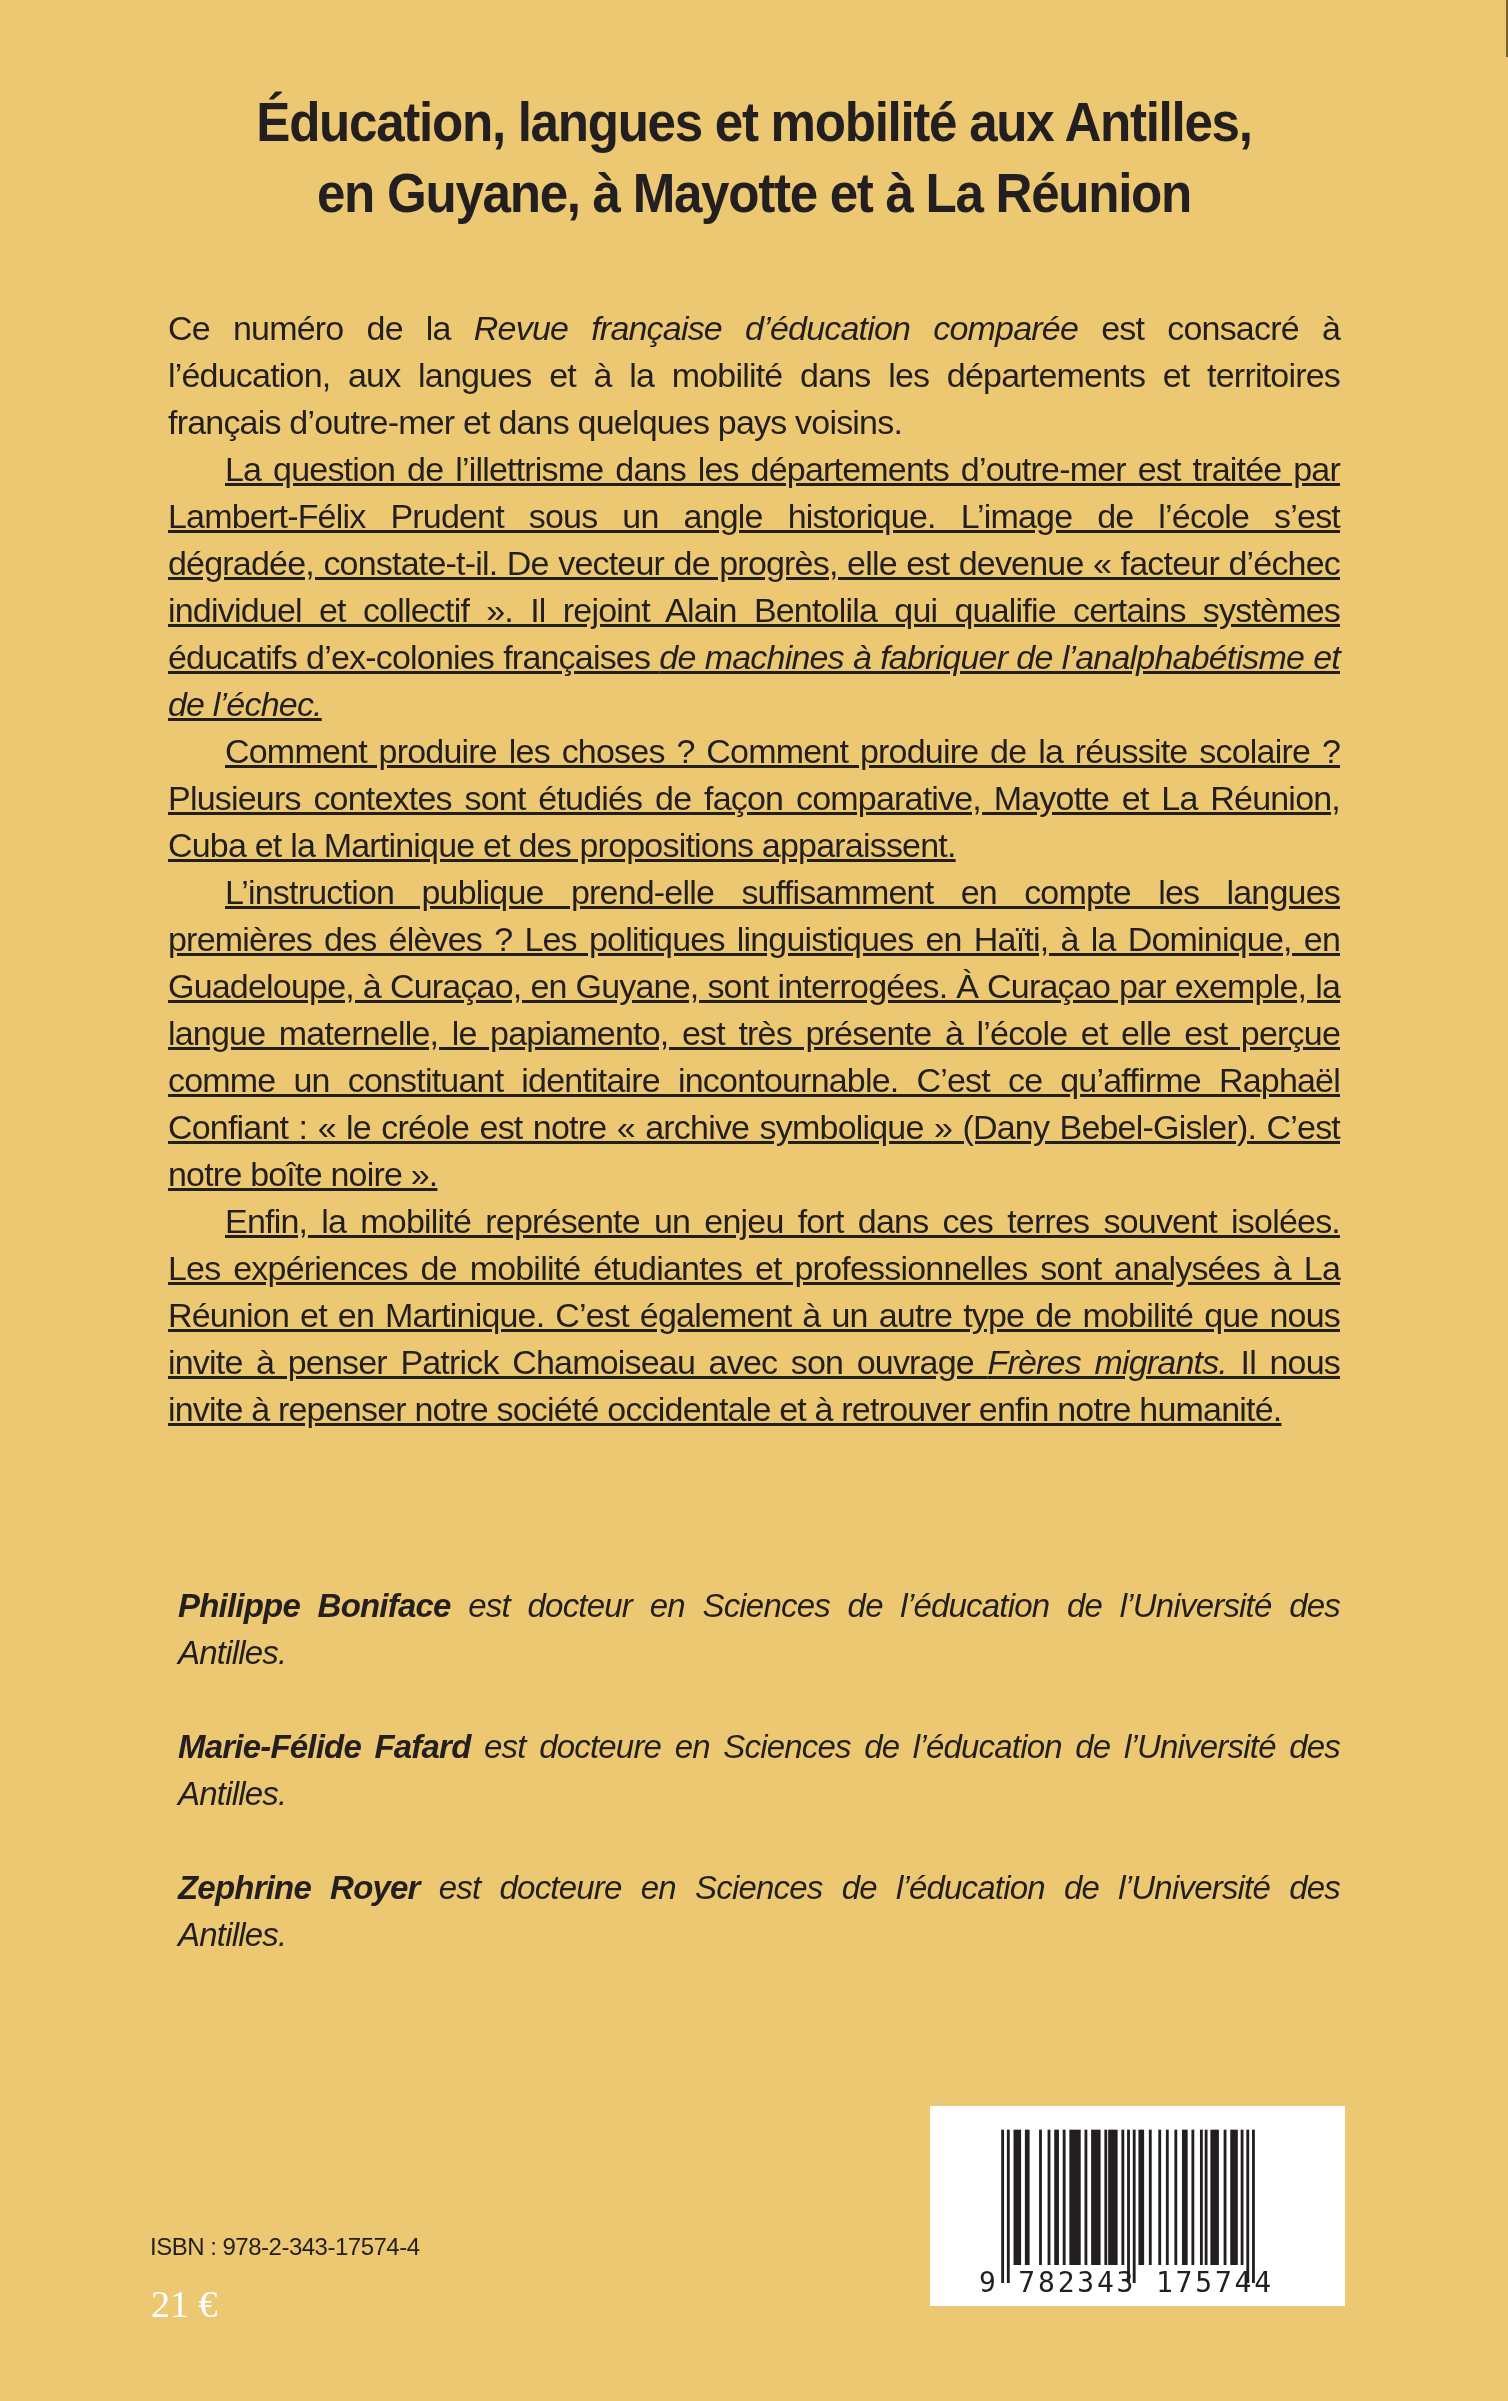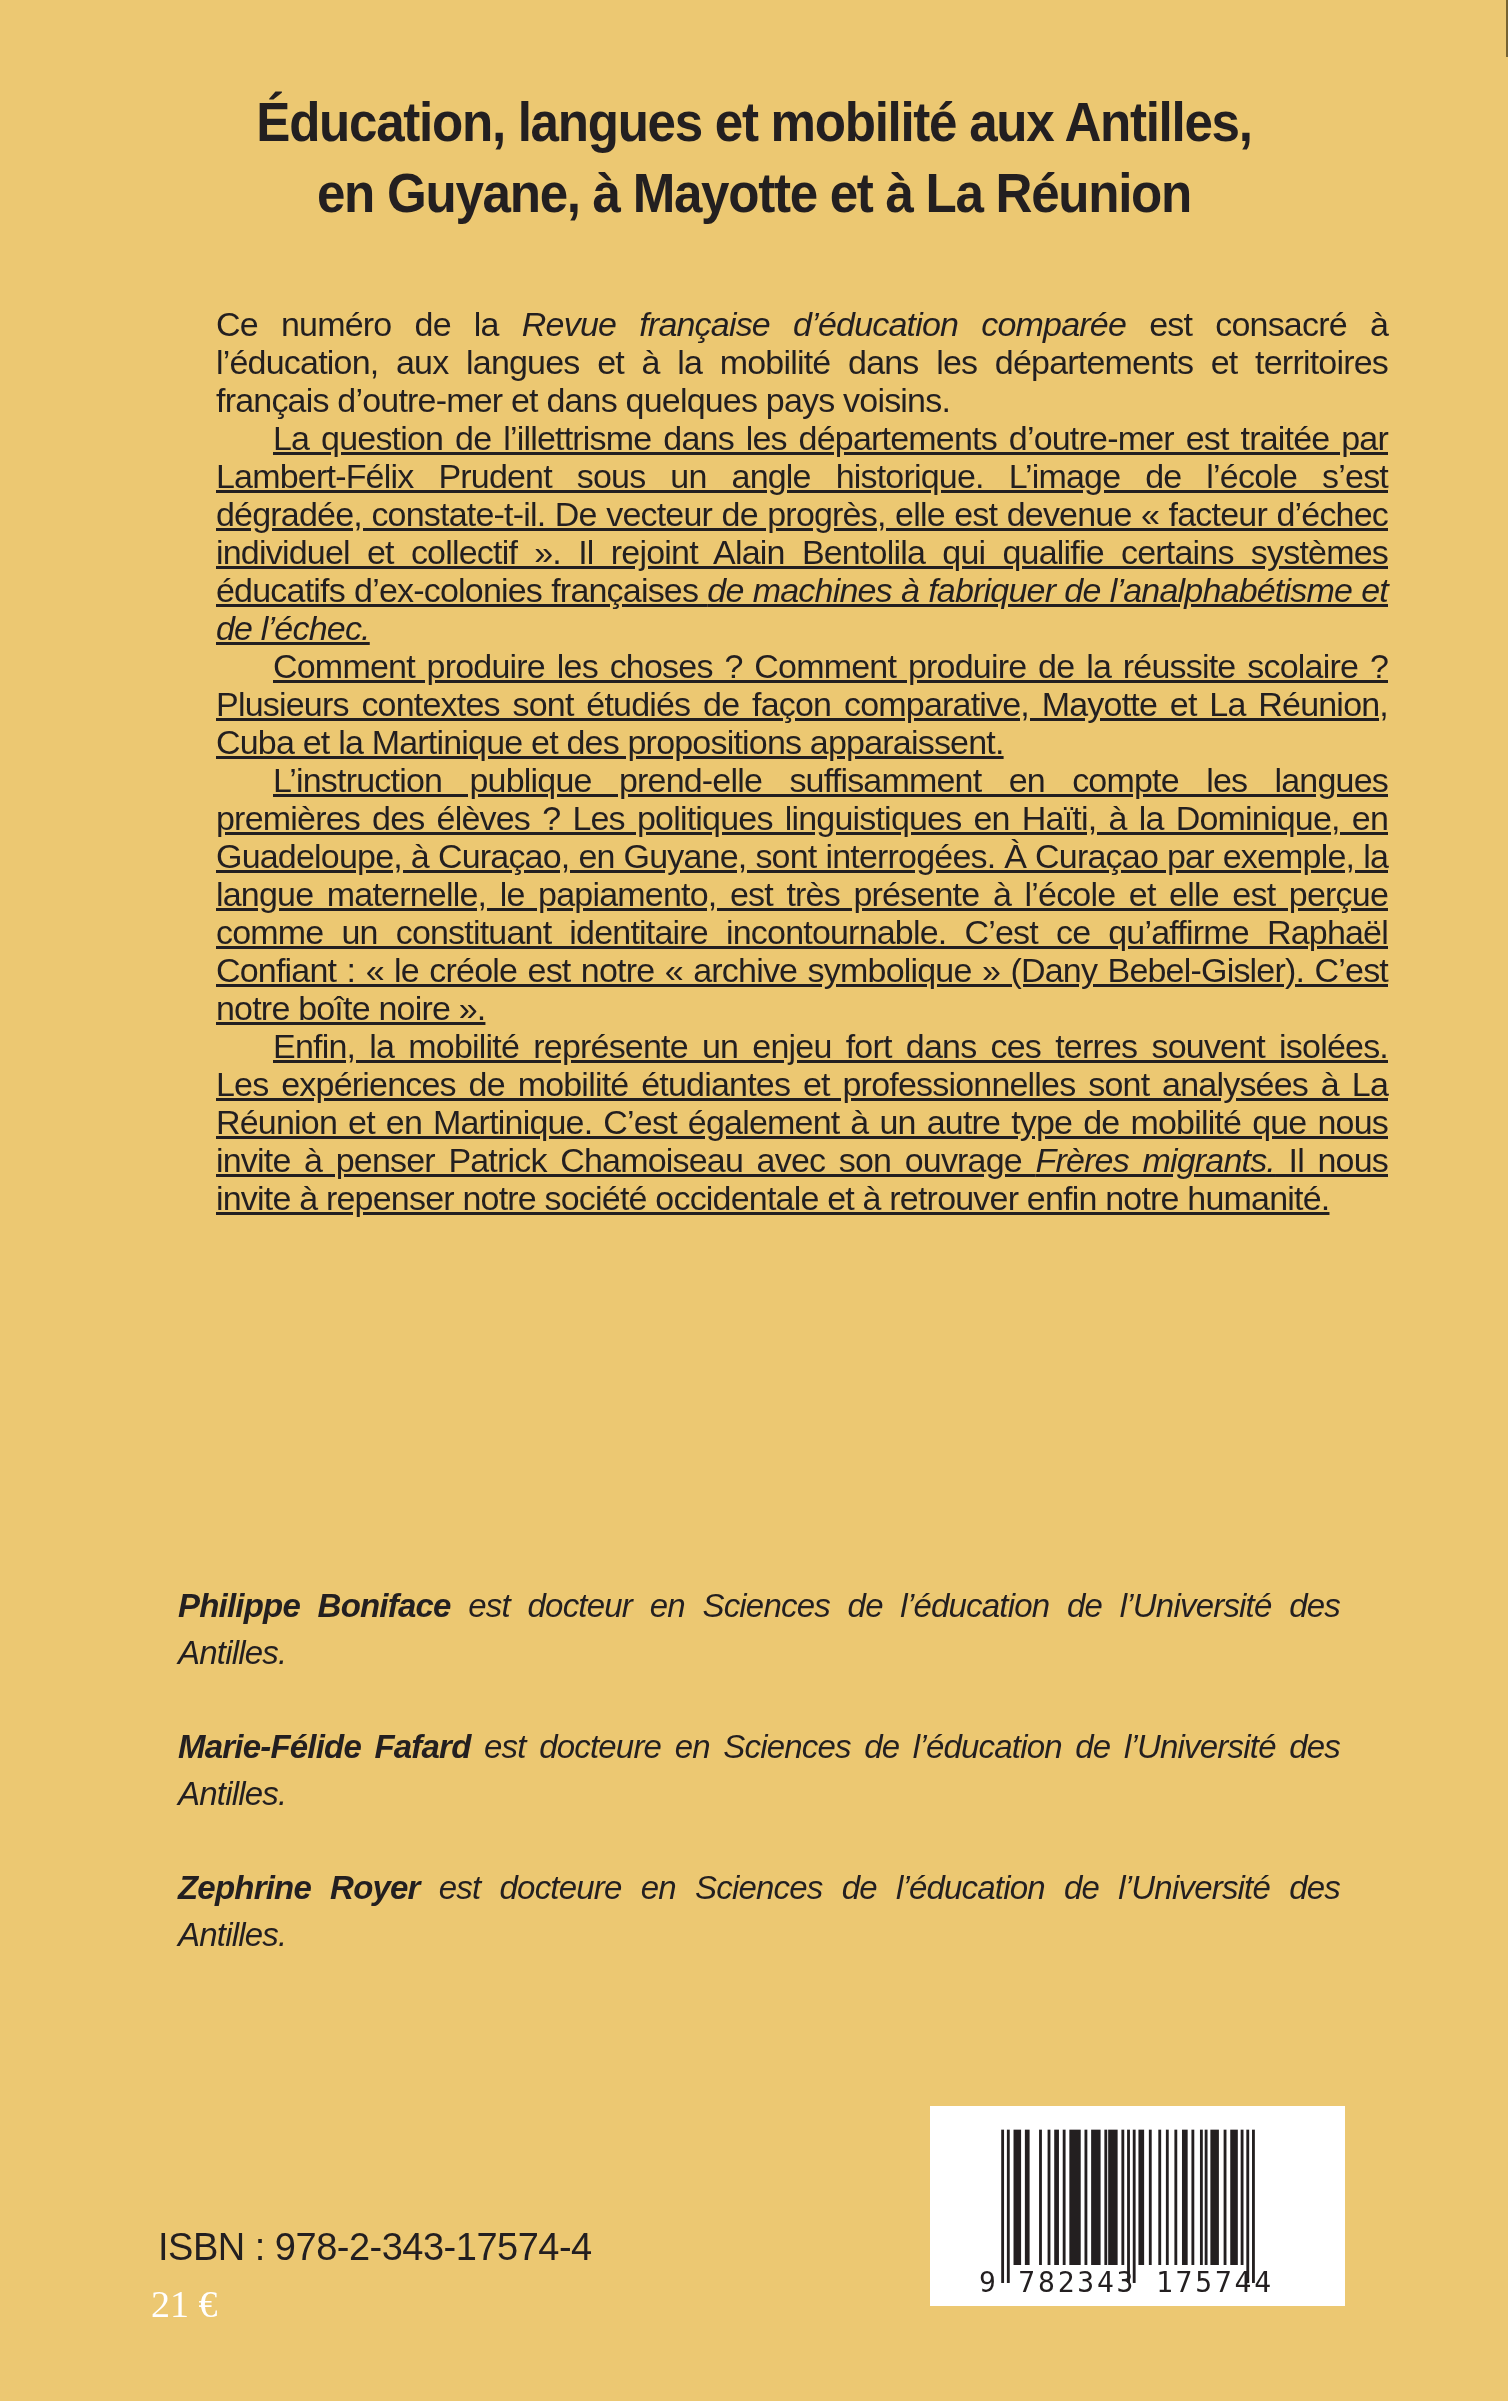--- a/index.html
+++ b/index.html
@@ -24,42 +24,41 @@
     letter-spacing: -1.4px;
     transform: scaleX(0.93);
     transform-origin: 50% 0;
     color: #231F20;
     margin: 0;
   }
   .title span { display: block; }
   .body-text {
     position: absolute; left: 168px; width: 1172px; top: 305px;
     font-size: 34px;
-    line-height: 38px;
+    line-height: 47px;
     text-align: justify;
     letter-spacing: -0.8px;
-    margin-left: 48px;
   }
   .body-text p { margin: 0; }
   .body-text p + p { text-indent: 57px; text-decoration: underline; }
   .body-text p.first { text-indent: 0; }
   .body-text em { font-style: italic; }
   .bios {
     position: absolute; left: 168px; width: 1172px; top: 1582px;
     font-size: 33px;
     line-height: 47px;
     font-style: italic;
     text-align: justify;
     letter-spacing: -0.8px;
   }
   .bio { margin: 0 0 47px 10px; }
   .bio .name { font-weight: bold; }
   .isbn {
-    position: absolute; left: 158px; top: 2228px;
-    font-size: 38px; line-height: 38px;
+    position: absolute; left: 150px; top: 2228px;
+    font-size: 24px; line-height: 38px;
     letter-spacing: -0.5px;
   }
   .price {
     position: absolute; left: 151px; top: 2283px;
     font-family: "Liberation Serif", "DejaVu Serif", serif;
     font-size: 38px; line-height: 42px;
     color: #FFFFFF;
     text-align: right;
   }
   .barcode-box {

